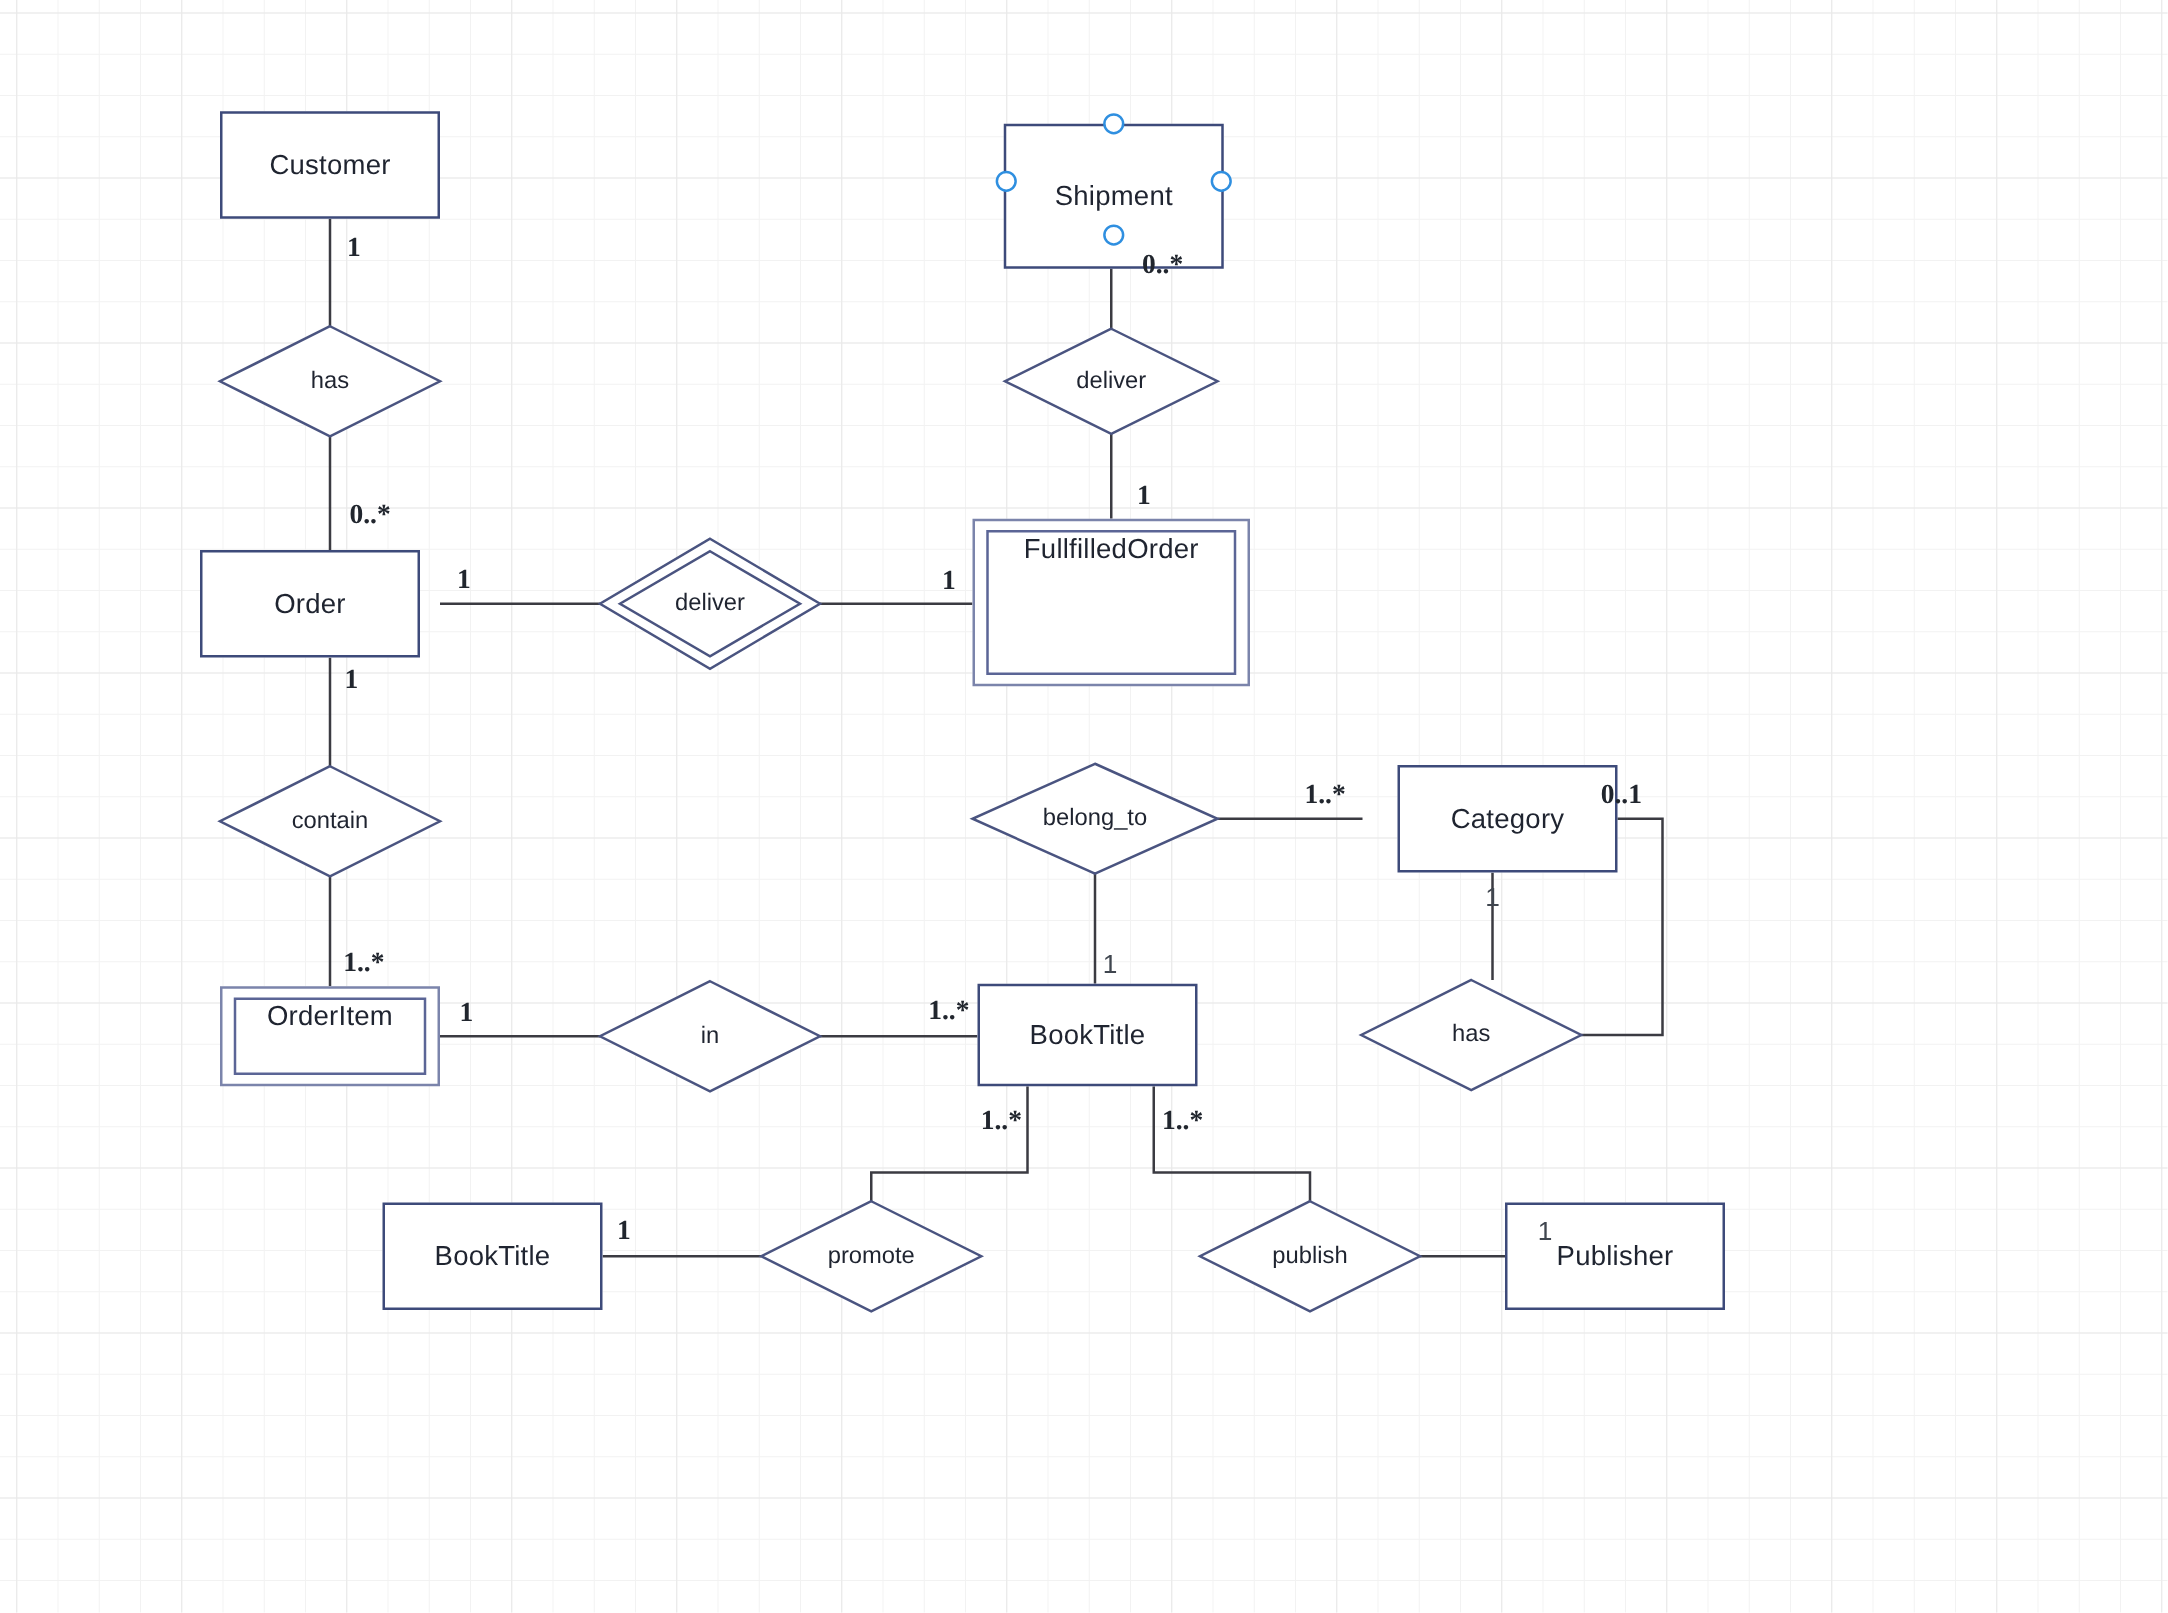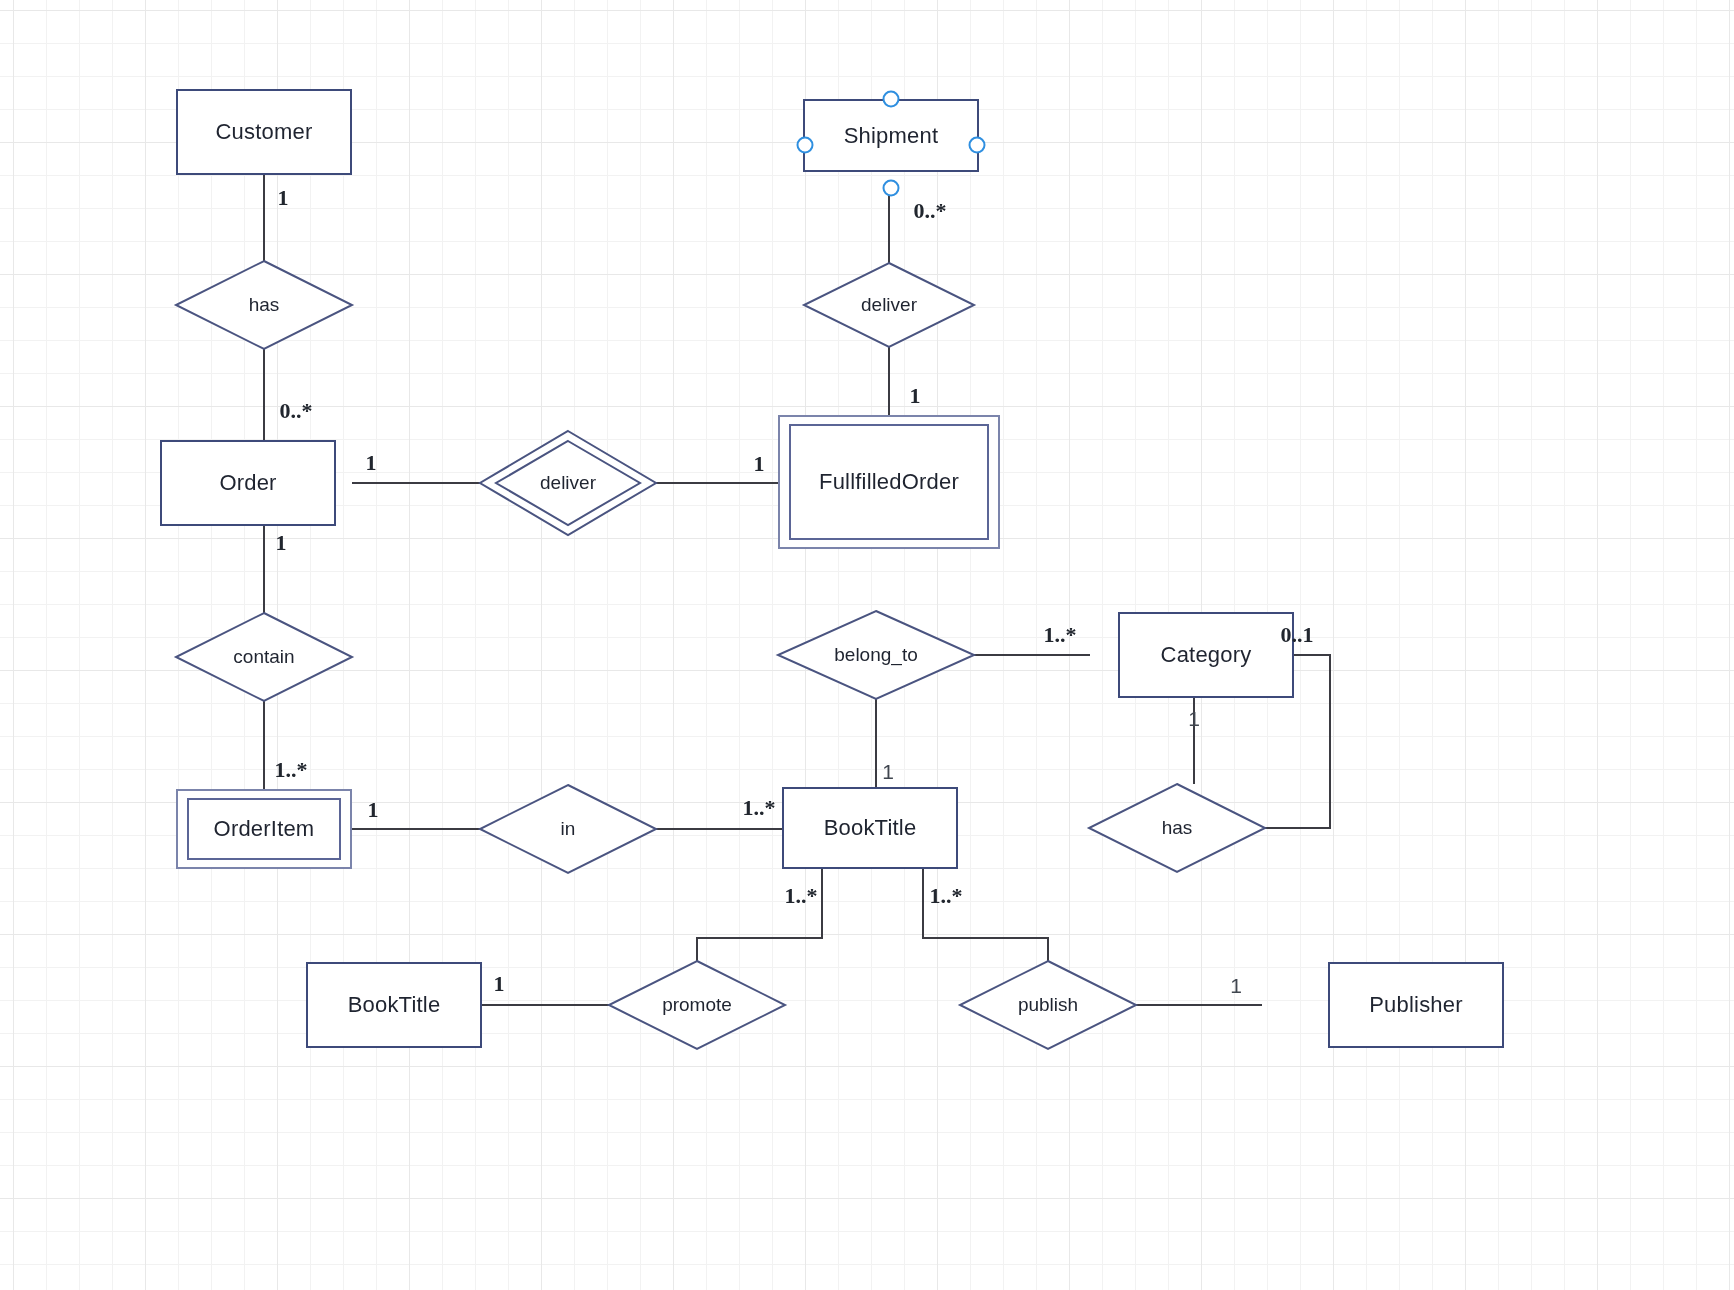--- a/index.html
+++ b/index.html
@@ -35,21 +35,21 @@
     letter-spacing:.2px;
   }
   .entity.weak{
     border:2px solid #7b84ab;
     padding:9px;
   }
   .entity.weak .inner{
     width:100%;height:100%;
     border:2px solid #5b6596;
     background:#ffffff;
-    display:flex;align-items:center;justify-content:center;
+    display:flex;justify-content:center;
   }
 
   .rel-label{
     position:absolute;
     color:#1f2430;
     font-size:19px;
     white-space:nowrap;
     transform:translate(-50%,-50%);
     pointer-events:none;
   }
@@ -115,21 +115,21 @@
         <polygon points="1177,784 1265,828 1177,872 1089,828" fill="#ffffff" stroke="#4a5480" stroke-width="2"></polygon>
         <polygon points="697,961 785,1005 697,1049 609,1005" fill="#ffffff" stroke="#4a5480" stroke-width="2"></polygon>
         <polygon points="1048,961 1136,1005 1048,1049 960,1005" fill="#ffffff" stroke="#4a5480" stroke-width="2"></polygon>
       </g>
   </svg>
 
   <div id="entities-group">
       <div class="entity" style="left: 176px; top: 89px; width: 176px; height: 86px;">
         <span>Customer</span>
       </div>
-      <div class="entity" style="left: 803px; top: 99px; width: 176px; height: 73px;">
+      <div class="entity" style="left: 803px; top: 99px; width: 176px; height: 116px;">
         <span>Shipment</span>
       </div>
       <div class="entity" style="left: 160px; top: 440px; width: 176px; height: 86px;">
         <span>Order</span>
       </div>
       <div class="entity weak" style="left: 778px; top: 415px; width: 222px; height: 134px;">
         <div class="inner">
           <span>FullfilledOrder</span>
         </div>
       </div>
@@ -140,21 +140,21 @@
         <span>Category</span>
       </div>
       <div class="entity weak" style="left: 176px; top: 789px; width: 176px; height: 80px;">
         <div class="inner">
           <span>OrderItem</span>
         </div>
       </div>
       <div class="entity" style="left: 306px; top: 962px; width: 176px; height: 86px;">
         <span>BookTitle</span>
       </div>
-      <div class="entity" style="left: 1328px; top: 962px; width: 176px; height: 86px;">
+      <div class="entity" style="left: 1204px; top: 962px; width: 176px; height: 86px;">
         <span>Publisher</span>
       </div>
     </div>
   <div id="rel-labels-group">
       <div class="rel-label" style="left: 264px; top: 305px;">has</div>
       <div class="rel-label" style="left: 889px; top: 305px;">deliver</div>
       <div class="rel-label" style="left: 568px; top: 483px;">deliver</div>
       <div class="rel-label" style="left: 264px; top: 657px;">contain</div>
       <div class="rel-label" style="left: 876px; top: 655px;">belong_to</div>
       <div class="rel-label" style="left: 568px; top: 829px;">in</div>

